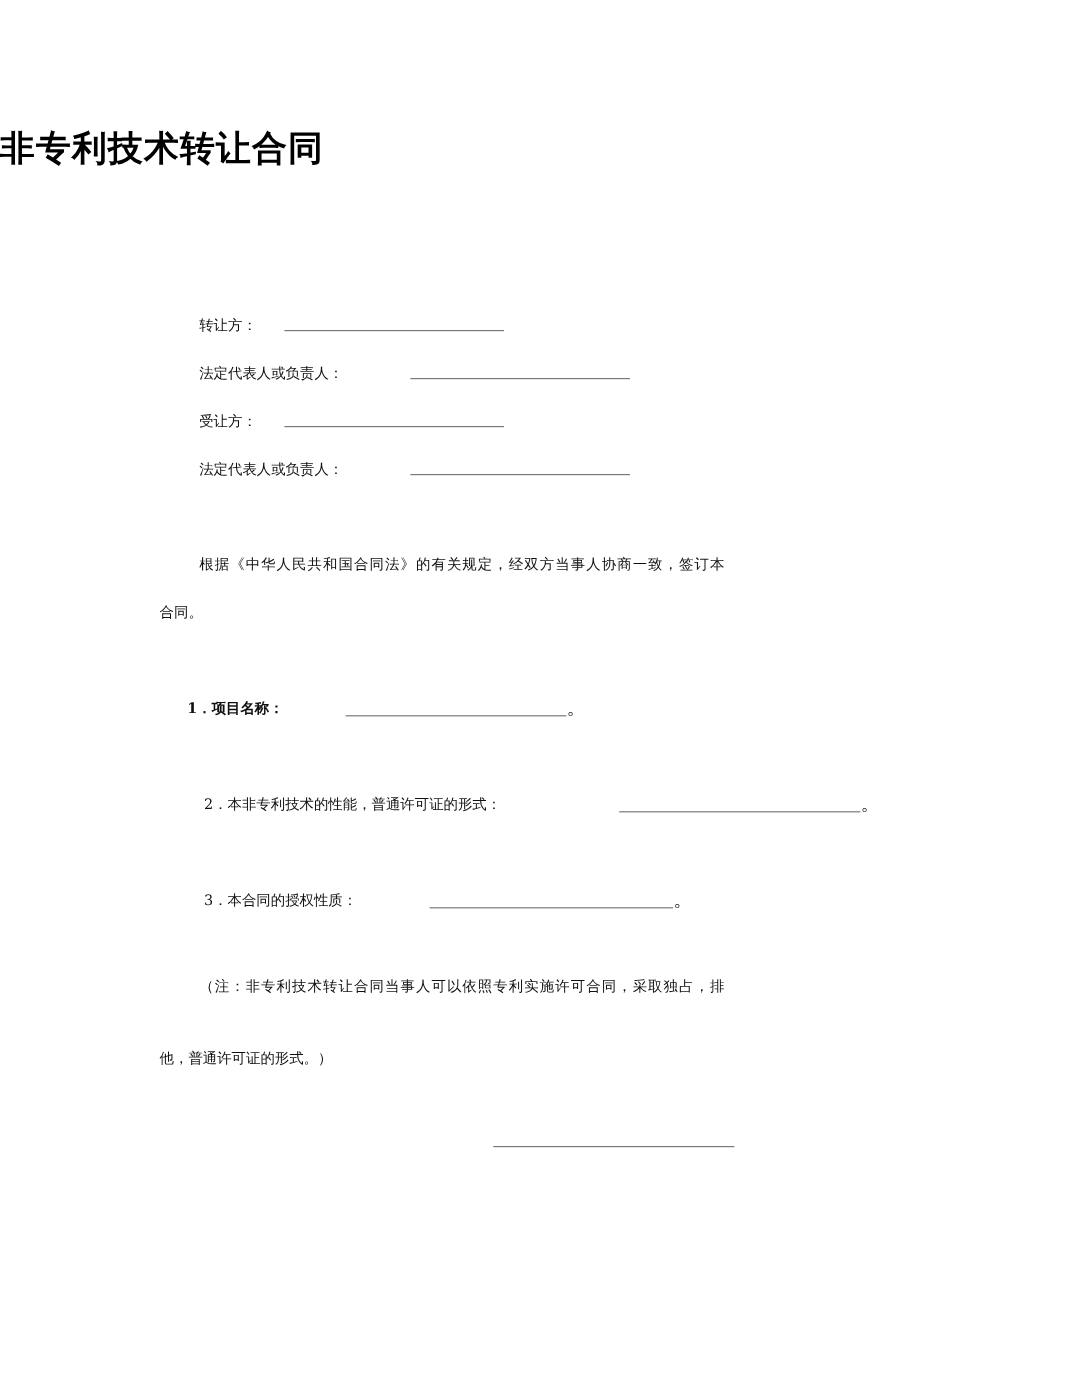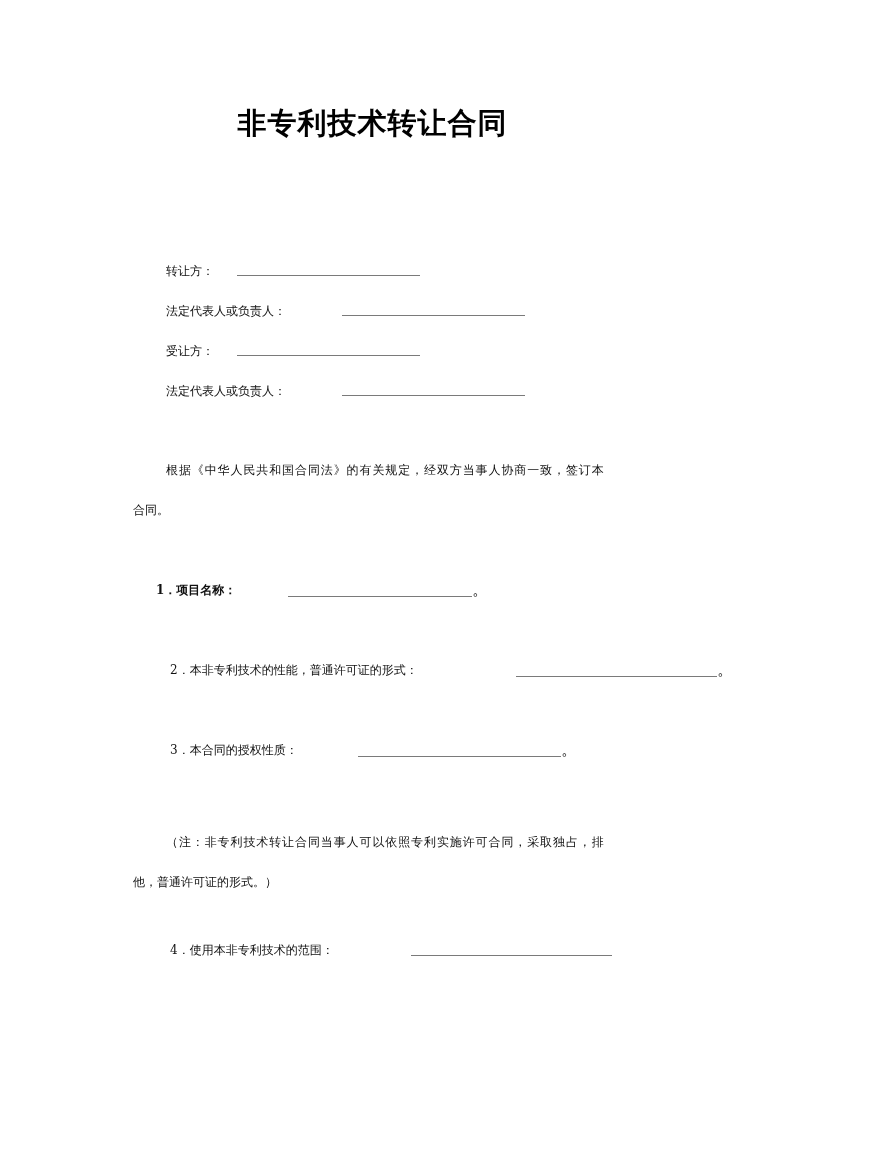--- a/index.html
+++ b/index.html
@@ -20,21 +20,20 @@
     left: 0; top: 0;
     width: 892px;
     height: 1155px;
     background: #ffffff;
   }
   .title {
     position: absolute;
     left: 0;
     width: 745px;
     top: 104px;
-    text-align: center;
     font-family: "DejaVu Sans", "Liberation Sans", sans-serif;
     font-weight: bold;
     font-size: 29px;
     letter-spacing: 1px;
     color: #000000;
   }
   .line {
     position: absolute;
     font-size: 12px;
     line-height: 20px;
@@ -86,22 +85,19 @@
   </div>
   <div class="blank" style="left:516px; top:676px; width:201px;"></div>
   <div class="period" style="left:717px; top:660px;">。</div>
 
   <div class="line" style="left:170px; top:740px;">
     <span>3．</span><span>本合同的授权性质：</span>
   </div>
   <div class="blank" style="left:358px; top:756px; width:203px;"></div>
   <div class="period" style="left:561px; top:740px;">。</div>
 
-  <div class="line" style="left:166px; top:832px; letter-spacing:0.9px;text-align:right;">（注：非专利技术转让合同当事人可以依照专利实施许可合同，采取独占，排</div>
+  <div class="line" style="left:166px; top:812px; letter-spacing:0.9px;text-align:right;">（注：非专利技术转让合同当事人可以依照专利实施许可合同，采取独占，排</div>
   <div class="line" style="left:133px; top:872px;">他，普通许可证的形式。）</div>
 
-  <div class="line" style="left:170px; top:940px;">
-    <span>4．</span><span>使用本非专利技术的范围：</span>
-  </div>
   <div class="blank" style="left:411px; top:955px; width:201px;"></div>
 
 
 </div>
 
 </body></html>

